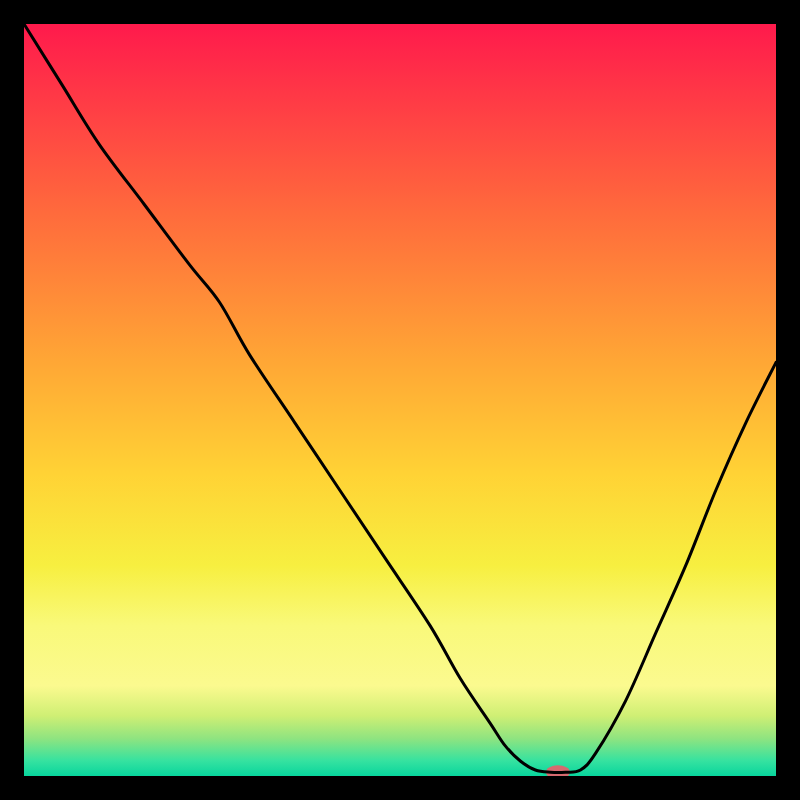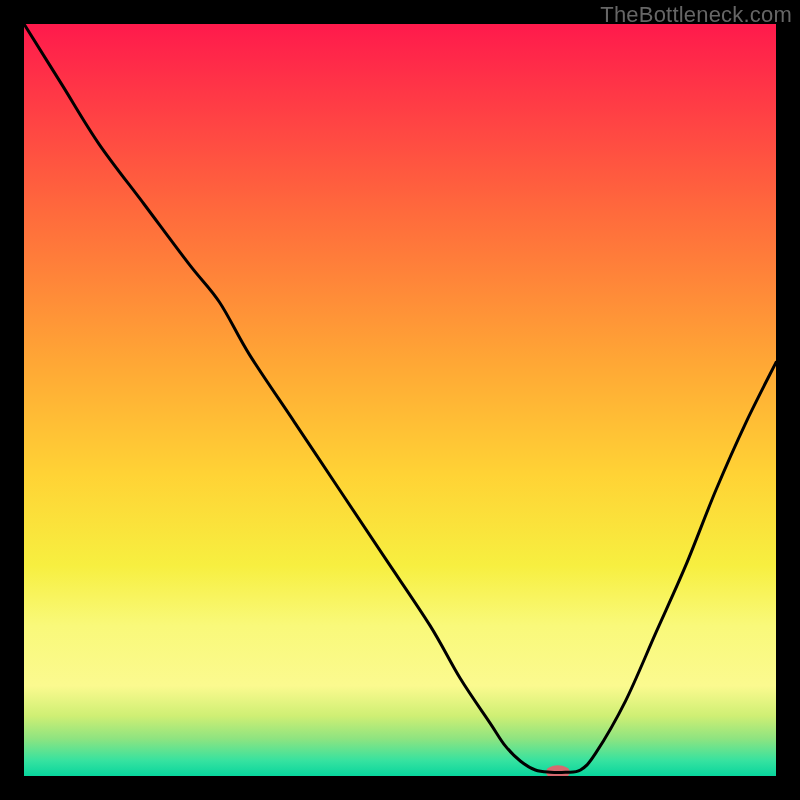--- a/index.html
+++ b/index.html
@@ -32,21 +32,20 @@
     font-family: Arial, Helvetica, sans-serif;
     font-size: 22px;
     font-weight: 400;
     letter-spacing: 0.2px;
   }
   svg { display: block; }
 </style>
 </head>
 <body>
 <div class="frame">
-  <div class="watermark">TheBottleneck.com</div>
   <div class="plot">
     <svg id="chart-svg" width="752" height="752" viewBox="0 0 752 752" preserveAspectRatio="none">
         <defs>
           <linearGradient id="bg-grad" x1="0" y1="0" x2="0" y2="1">
             <stop offset="0%" stop-color="#ff1a4c"></stop>
             <stop offset="25%" stop-color="#ff6a3c"></stop>
             <stop offset="45%" stop-color="#ffa735"></stop>
             <stop offset="60%" stop-color="#ffd335"></stop>
             <stop offset="72%" stop-color="#f7ef40"></stop>
             <stop offset="80%" stop-color="#f9f97a"></stop>

